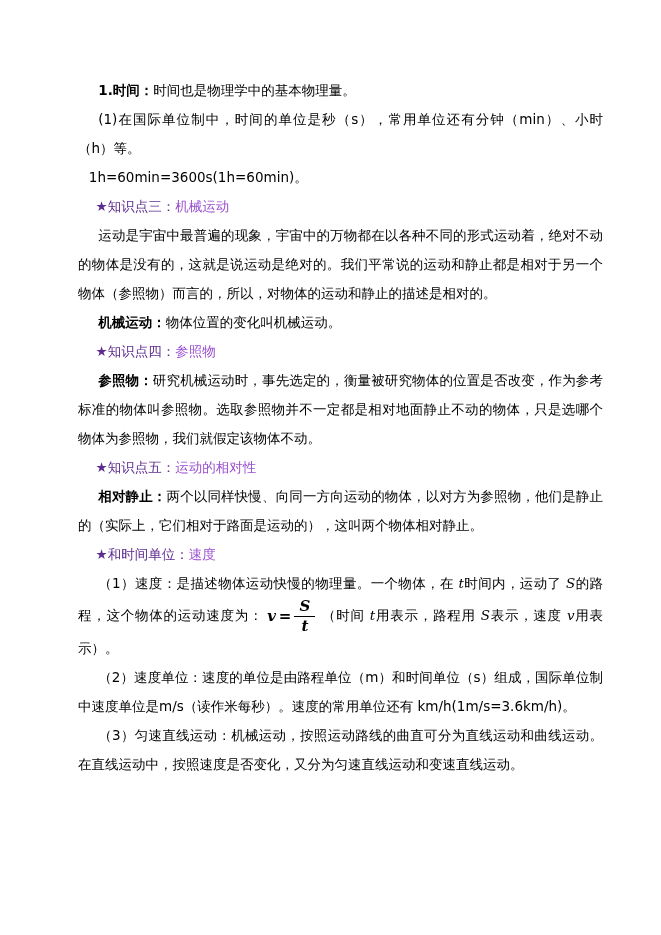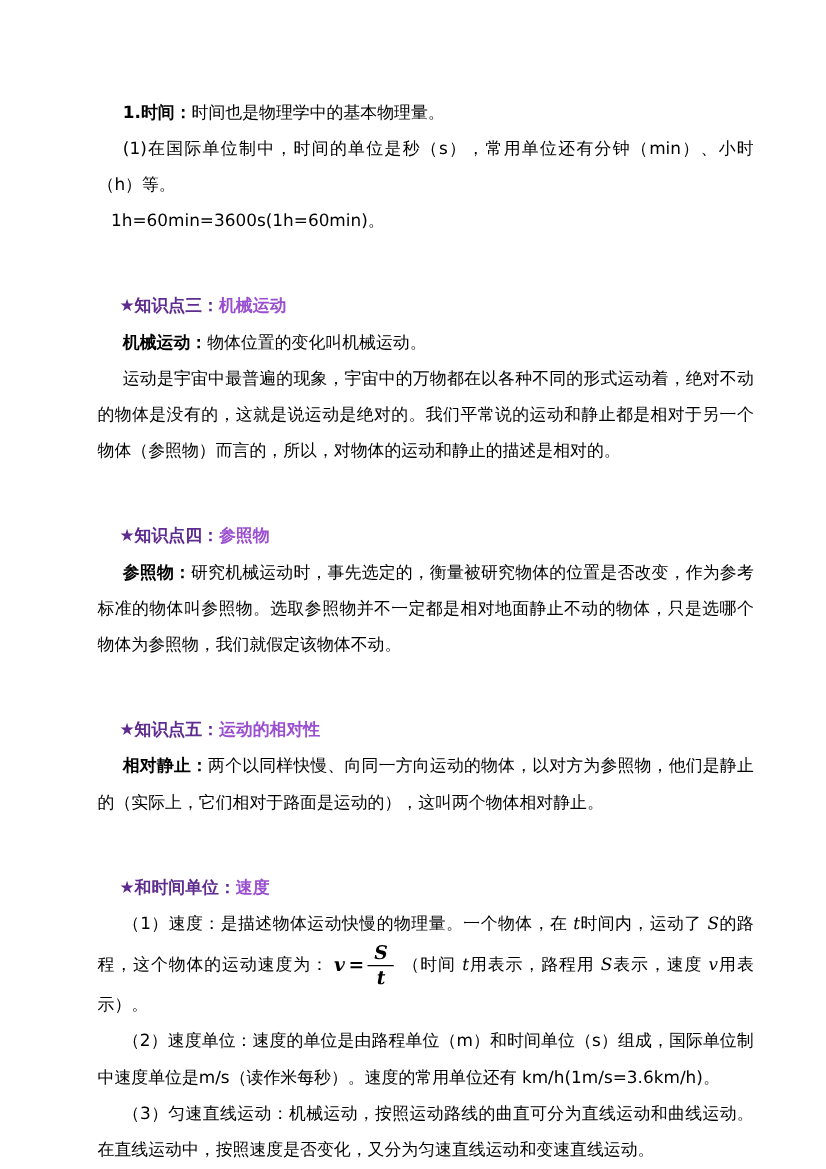--- a/index.html
+++ b/index.html
@@ -23,22 +23,21 @@
     line-height: 29px;
     text-align: justify;
   }
   p.para {
     margin: 0;
     text-indent: 1.5em;
   }
   p.small-indent { text-indent: 0.8em; }
   p.heading {
     text-indent: 1.3em;
-    font-weight: bold;
-    margin-top: 39px;
+    font-weight: normal;
   }
   .star { color: var(--kp-dark, #5e2b8f); }
   .kp-title { color: var(--kp-light, #9a4fd0); }
   .lead { font-weight: bold; }
   .subhead { font-weight: bold; }
   .var {
     font-family: "DejaVu Serif", serif;
     font-style: italic;
   }
   .formula {
@@ -73,23 +72,23 @@
 
   <p class="para"><span class="lead">1.时间：</span><span>时间也是物理学中的基本物理量。</span></p>
 
   <p class="para">(1)在国际单位制中，时间的单位是秒（s），常用单位还有分钟（min）、小时（h）等。</p>
 
   <p class="para small-indent">1h=60min=3600s(1h=60min)。</p>
 
 
   <p class="para heading"><span class="star">★知识点三：</span><span class="kp-title">机械运动</span></p>
 
+  <p class="para">运动是宇宙中最普遍的现象，宇宙中的万物都在以各种不同的形式运动着，绝对不动的物体是没有的，这就是说运动是绝对的。我们平常说的运动和静止都是相对于另一个物体（参照物）而言的，所以，对物体的运动和静止的描述是相对的。</p>
+
   <p class="para"><span class="lead">机械运动：</span><span>物体位置的变化叫机械运动。</span></p>
-
-  <p class="para">运动是宇宙中最普遍的现象，宇宙中的万物都在以各种不同的形式运动着，绝对不动的物体是没有的，这就是说运动是绝对的。我们平常说的运动和静止都是相对于另一个物体（参照物）而言的，所以，对物体的运动和静止的描述是相对的。</p>
 
   <p class="para heading"><span class="star">★知识点四：</span><span class="kp-title">参照物</span></p>
 
   <p class="para"><span class="lead">参照物：</span><span>研究机械运动时，事先选定的，衡量被研究物体的位置是否改变，作为参考标准的物体叫参照物。选取参照物并不一定都是相对地面静止不动的物体，只是选哪个物体为参照物，我们就假定该物体不动。</span></p>
 
 
   <p class="para heading"><span class="star">★知识点五：</span><span class="kp-title">运动的相对性</span></p>
 
   <p class="para"><span class="lead">相对静止：</span><span>两个以同样快慢、向同一方向运动的物体，以对方为参照物，他们是静止的（实际上，它们相对于路面是运动的），这叫两个物体相对静止。</span></p>
 

